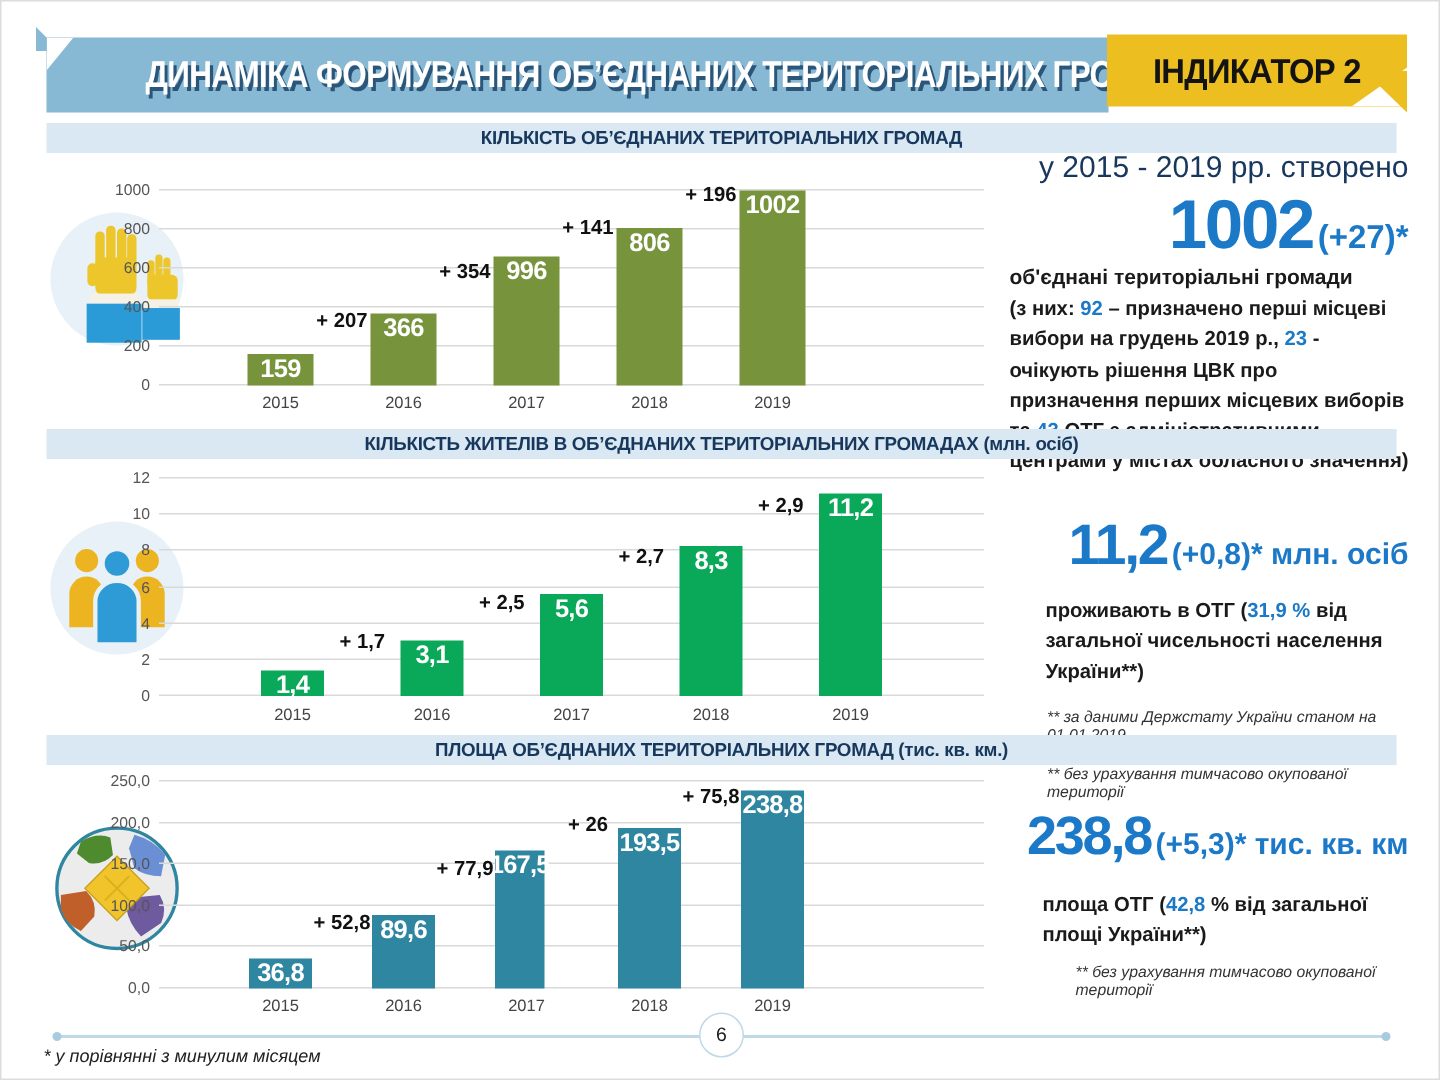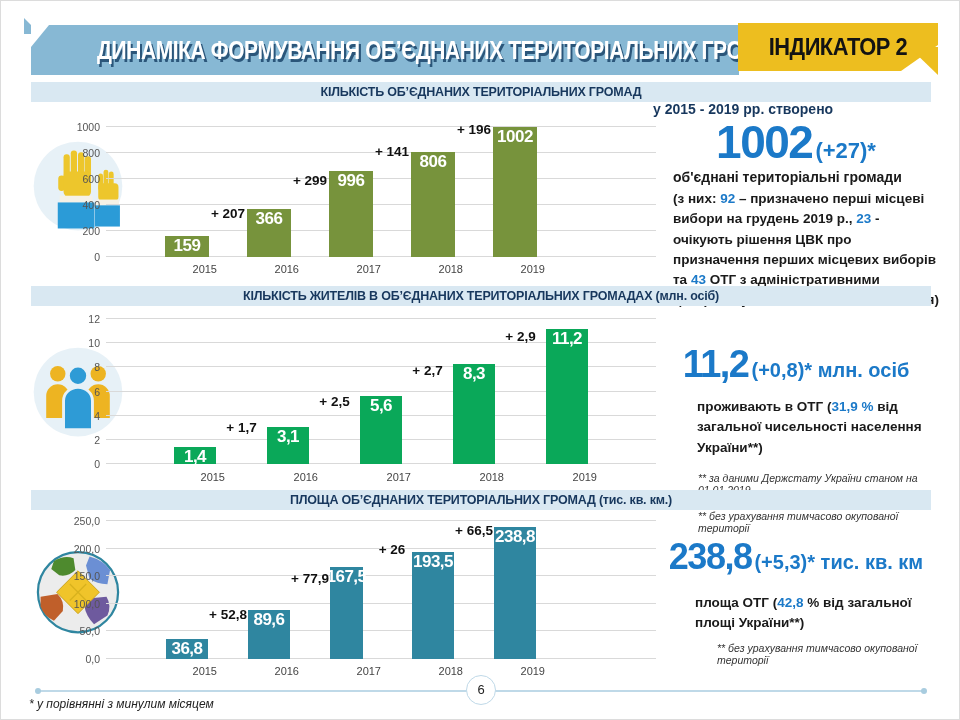--- a/index.html
+++ b/index.html
@@ -50,26 +50,26 @@
   .chart{position:absolute;}
   .gridline{position:absolute;left:0;right:0;height:1px;background:var(--grid);}
   .ytick{position:absolute;left:-56px;width:50px;text-align:right;font-size:10.5px;
          color:var(--axis-text);}
   .bar{position:absolute;bottom:0;}
   .bar .val{position:absolute;top:1px;left:-4px;right:-4px;text-align:center;color:#fff;
             font-weight:bold;font-size:17px;letter-spacing:-0.5px;line-height:1.1;}
   .delta{position:absolute;width:90px;text-align:center;font-weight:bold;font-size:13.5px;
          color:#111;}
   .xticks{position:absolute;height:14px;}
-  .xticks span{position:absolute;width:60px;text-align:right;font-size:11px;color:#444;}
+  .xticks span{position:absolute;width:60px;text-align:center;font-size:11px;color:#444;}
 
   
   .summary{position:absolute;width:286px;}
-  .intro{font-size:14px;font-weight:bold;color:var(--strip-text);text-align:left;}
-  .bigline{text-align:center;line-height:1;margin-top:2px;white-space:nowrap;}
+  .intro{font-size:20px;font-weight:normal;color:var(--strip-text);text-align:right;}
+  .bigline{text-align:right;line-height:1;margin-top:2px;white-space:nowrap;}
   .bignum{font-weight:bold;color:var(--accent-blue);letter-spacing:-1.5px;}
   .bigsuffix{font-weight:bold;color:var(--accent-blue);margin-left:3px;}
   #sum1 .bignum{font-size:46px;} #sum1 .bigsuffix{font-size:22px;}
   #sum2 .bignum{font-size:38px;} #sum2 .bigsuffix{font-size:20px;}
   #sum3 .bignum{font-size:36px;} #sum3 .bigsuffix{font-size:20px;}
   .subline{font-size:14px;font-weight:bold;color:#1A1A1A;margin-top:4px;padding-left:20px;}
   .detail{font-size:13.5px;font-weight:bold;color:#1A1A1A;line-height:1.5;margin-top:4px;
           padding-left:20px;}
   #sum2 .detail,#sum3 .detail{padding-left:44px;margin-top:14px;}
   #sum3 .detail{padding-left:42px;margin-top:18px;}
@@ -146,21 +146,21 @@
       <div class="bar" style="left: 223px; width: 44px; height: 86.45px; background: rgb(119, 147, 60);">
         <div class="val">996</div>
       </div>
       <div class="bar" style="left: 305px; width: 44px; height: 104.78px; background: rgb(119, 147, 60);">
         <div class="val">806</div>
       </div>
       <div class="bar" style="left: 387px; width: 44px; height: 130px; background: rgb(119, 147, 60);">
         <div class="val">1002</div>
       </div>
       <div class="delta" style="left: 77px; bottom: 36.125px;">+ 207</div>
-      <div class="delta" style="left: 159px; bottom: 69.015px;">+ 299</div>
+      <div class="delta" style="left: 159px; bottom: 69.015px;">+ 354</div>
       <div class="delta" style="left: 241px; bottom: 97.615px;">+ 141</div>
       <div class="delta" style="left: 323px; bottom: 119.52px;">+ 196</div>
     </div>
   <div class="xticks" style="left:105px;top:262px;width:550px">
       <span style="left: 51px;">2015</span>
       <span style="left: 133px;">2016</span>
       <span style="left: 215px;">2017</span>
       <span style="left: 297px;">2018</span>
       <span style="left: 379px;">2019</span>
     </div>
@@ -274,21 +274,21 @@
       </div>
       <div class="bar" style="left: 306px; width: 42px; height: 106.812px; background: rgb(47, 134, 160);">
         <div class="val">193,5</div>
       </div>
       <div class="bar" style="left: 388px; width: 42px; height: 131.818px; background: rgb(47, 134, 160);">
         <div class="val">238,8</div>
       </div>
       <div class="delta" style="left: 77px; bottom: 36.8864px;">+ 52,8</div>
       <div class="delta" style="left: 159px; bottom: 72.9596px;">+ 77,9</div>
       <div class="delta" style="left: 241px; bottom: 101.636px;">+ 26</div>
-      <div class="delta" style="left: 323px; bottom: 121.315px;">+ 66,5</div>
+      <div class="delta" style="left: 323px; bottom: 121.315px;">+ 75,8</div>
     </div>
   <div class="xticks" style="left:105px;top:664px;width:550px">
       <span style="left: 51px;">2015</span>
       <span style="left: 133px;">2016</span>
       <span style="left: 215px;">2017</span>
       <span style="left: 297px;">2018</span>
       <span style="left: 379px;">2019</span>
     </div>
   <div class="summary" id="sum3" style="left:652px;top:536px">
     <div class="bigline">

